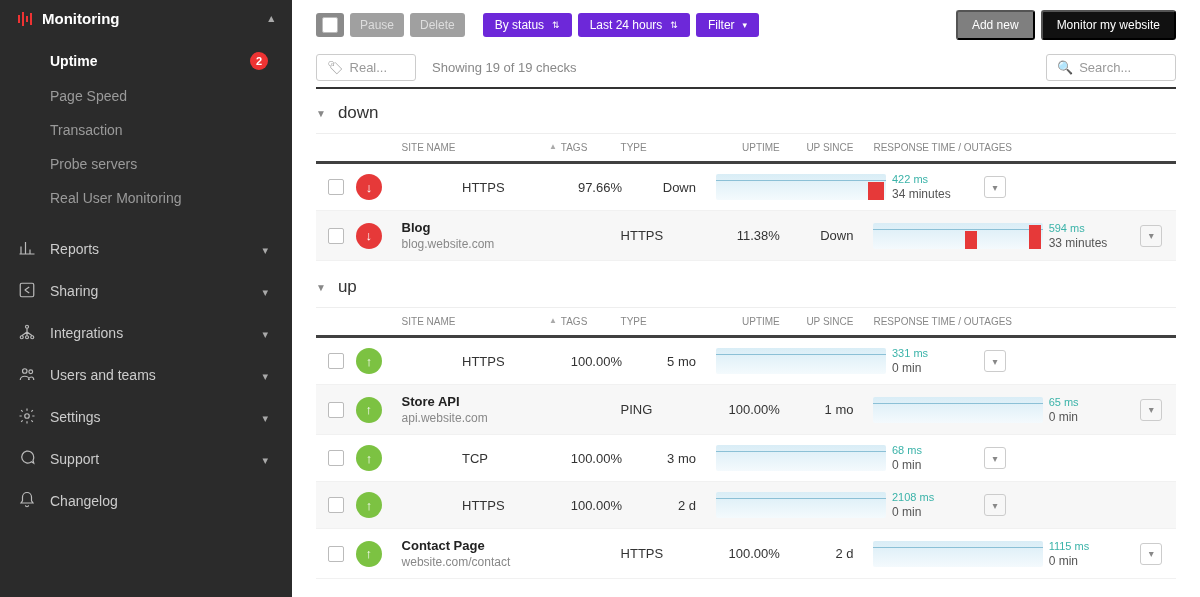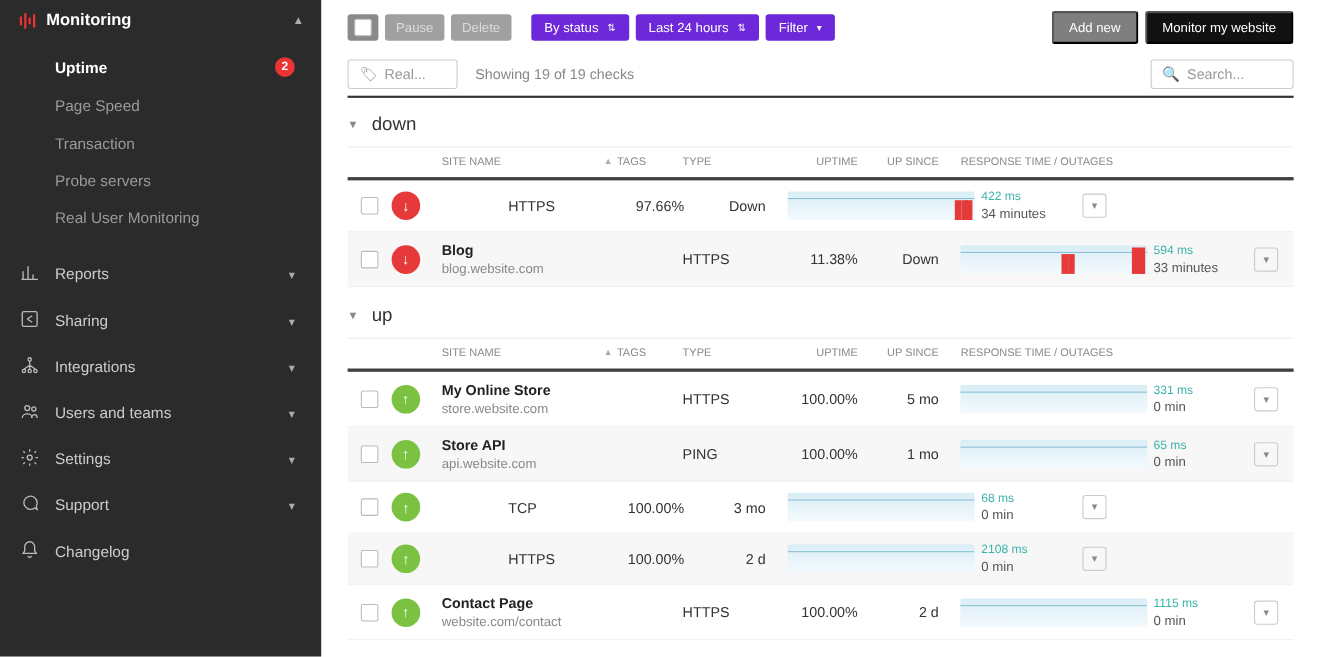--- a/index.html
+++ b/index.html
@@ -300,24 +300,20 @@
           <div class="c-meta"></div>
           <div class="c-more"></div>
         </div>
         <div class="datarow">
           <div class="c-chk">
             <div class="chk"></div>
           </div>
           <div class="c-st">
             <div class="sticon up">↑</div>
           </div>
-          <div class="c-name">
-            <div class="nm">My Online Store</div>
-            <div class="dom">store.website.com</div>
-          </div>
           <div class="c-tags"></div>
           <div class="c-type">HTTPS</div>
           <div class="c-up">100.00%</div>
           <div class="c-since">5 mo</div>
           <div class="c-rt">
             <div class="spark"></div>
           </div>
           <div class="c-meta">
             <div class="rt">331 ms</div>
             <div class="rt2">0 min</div>

